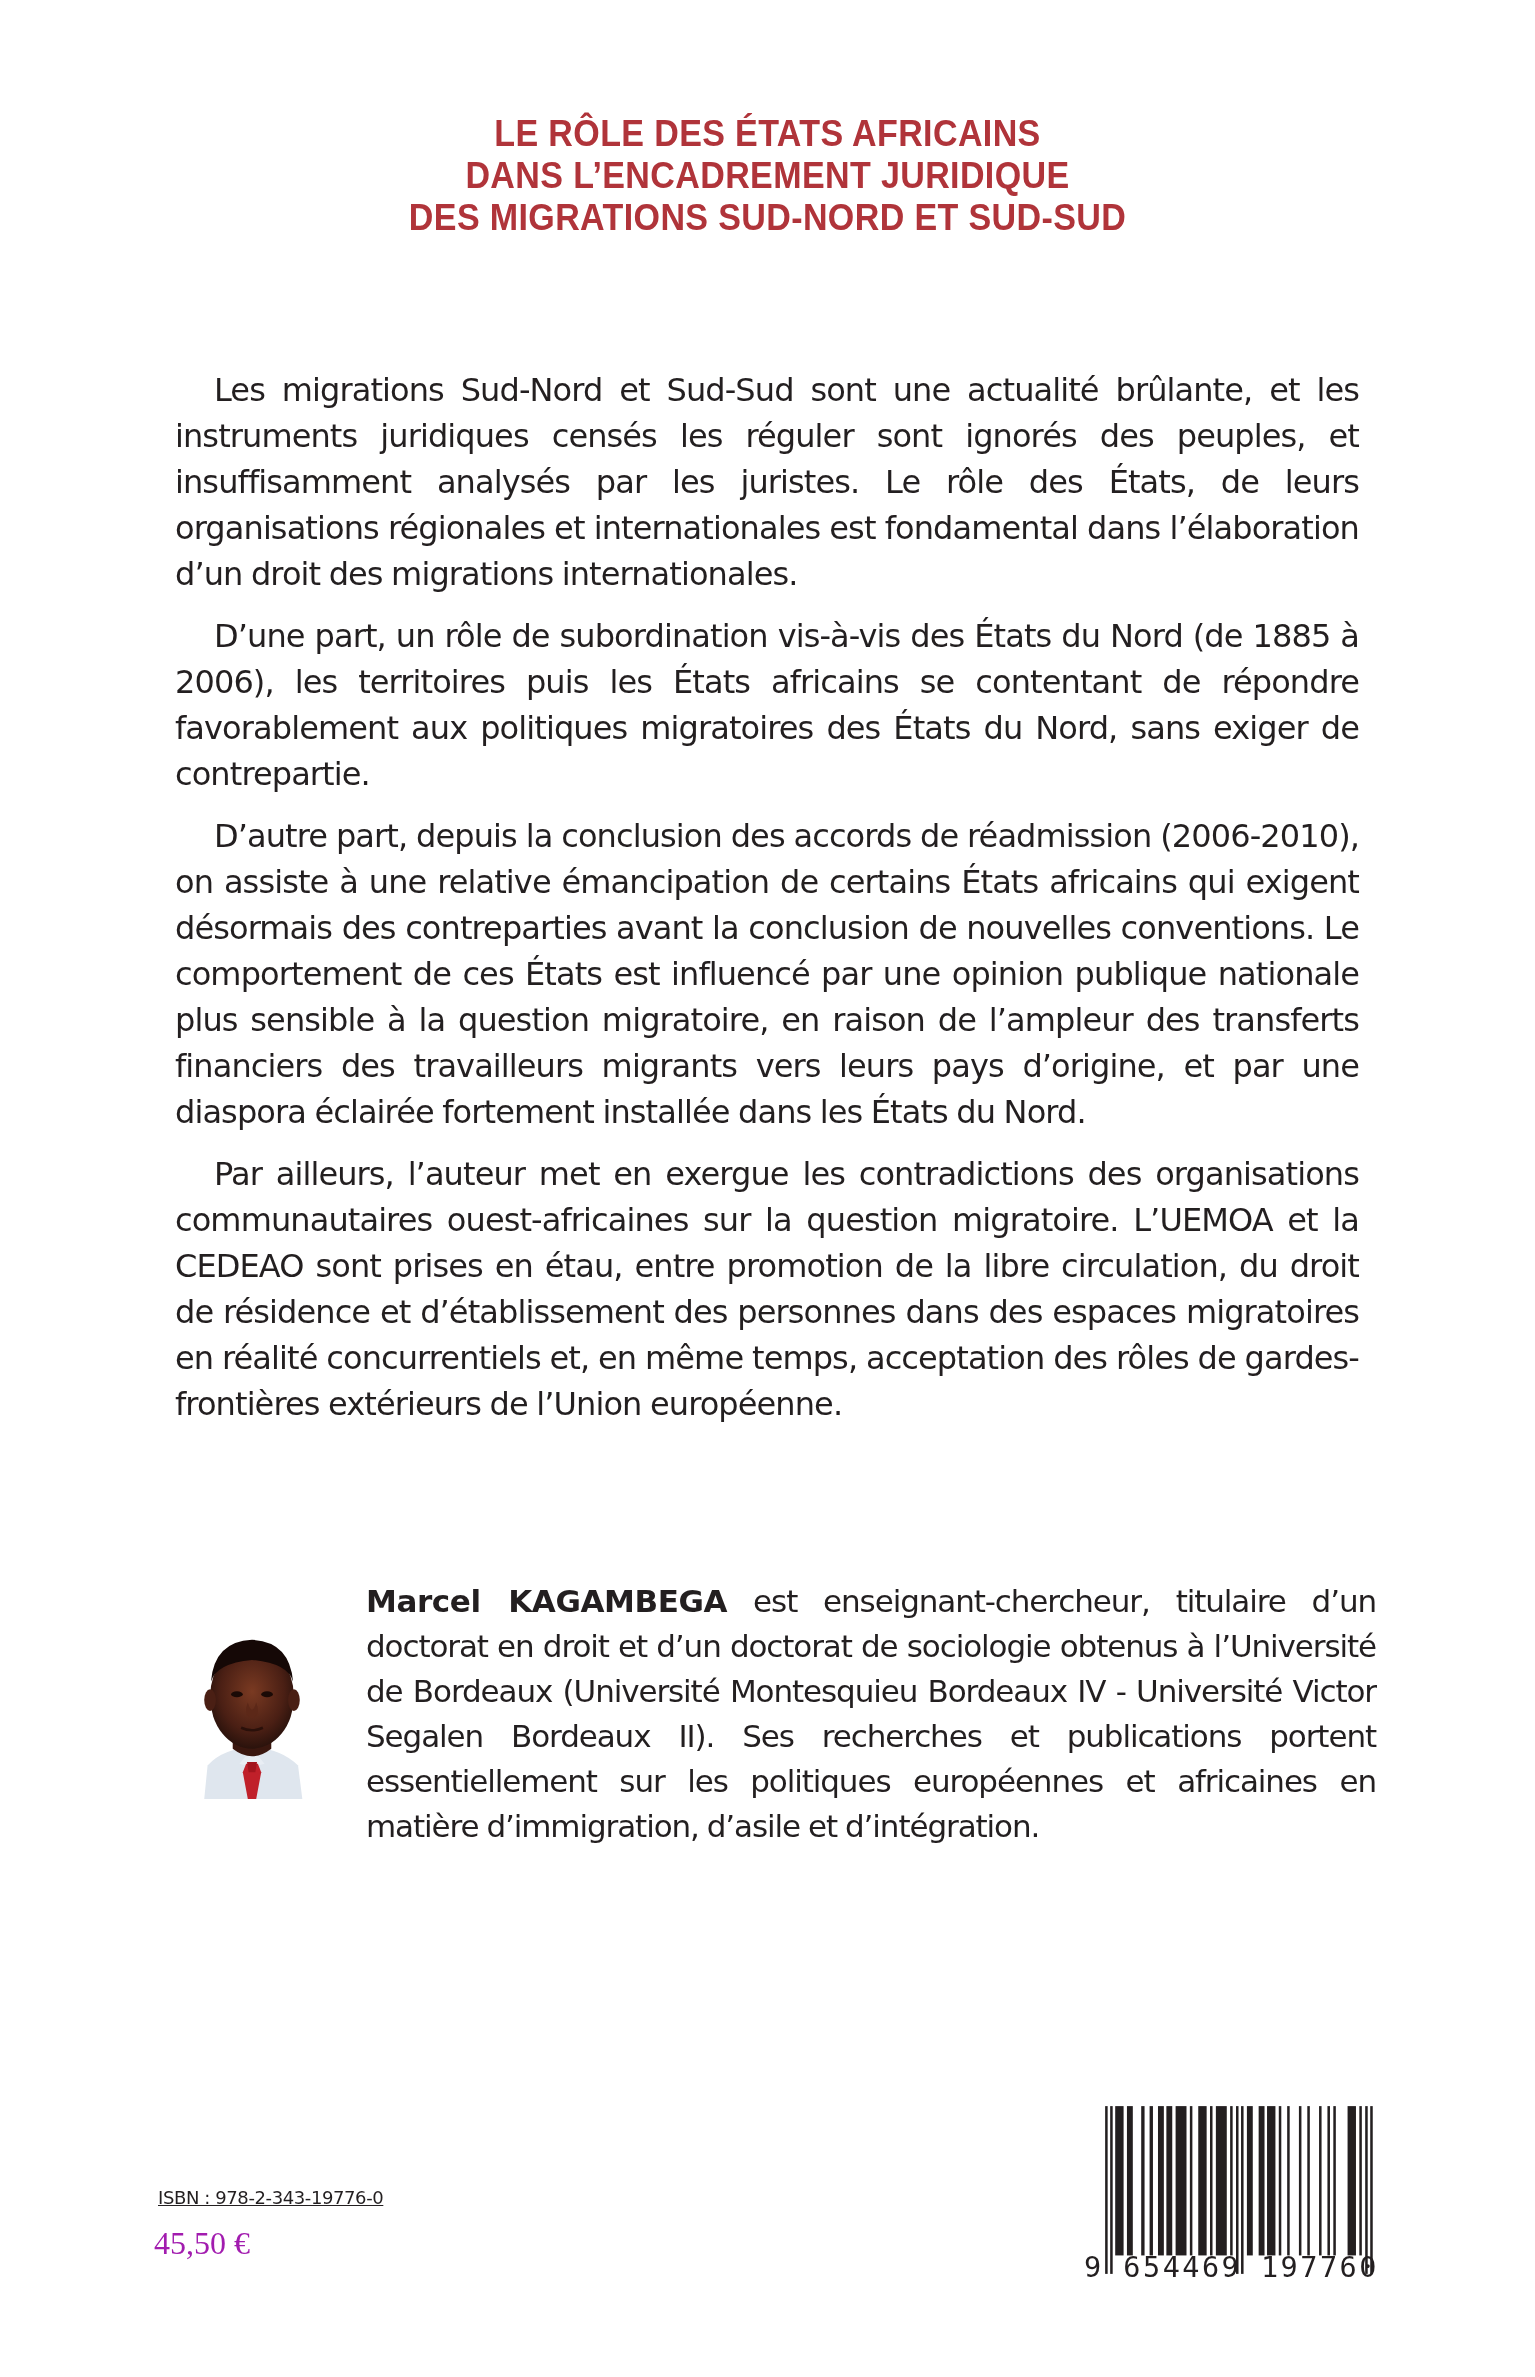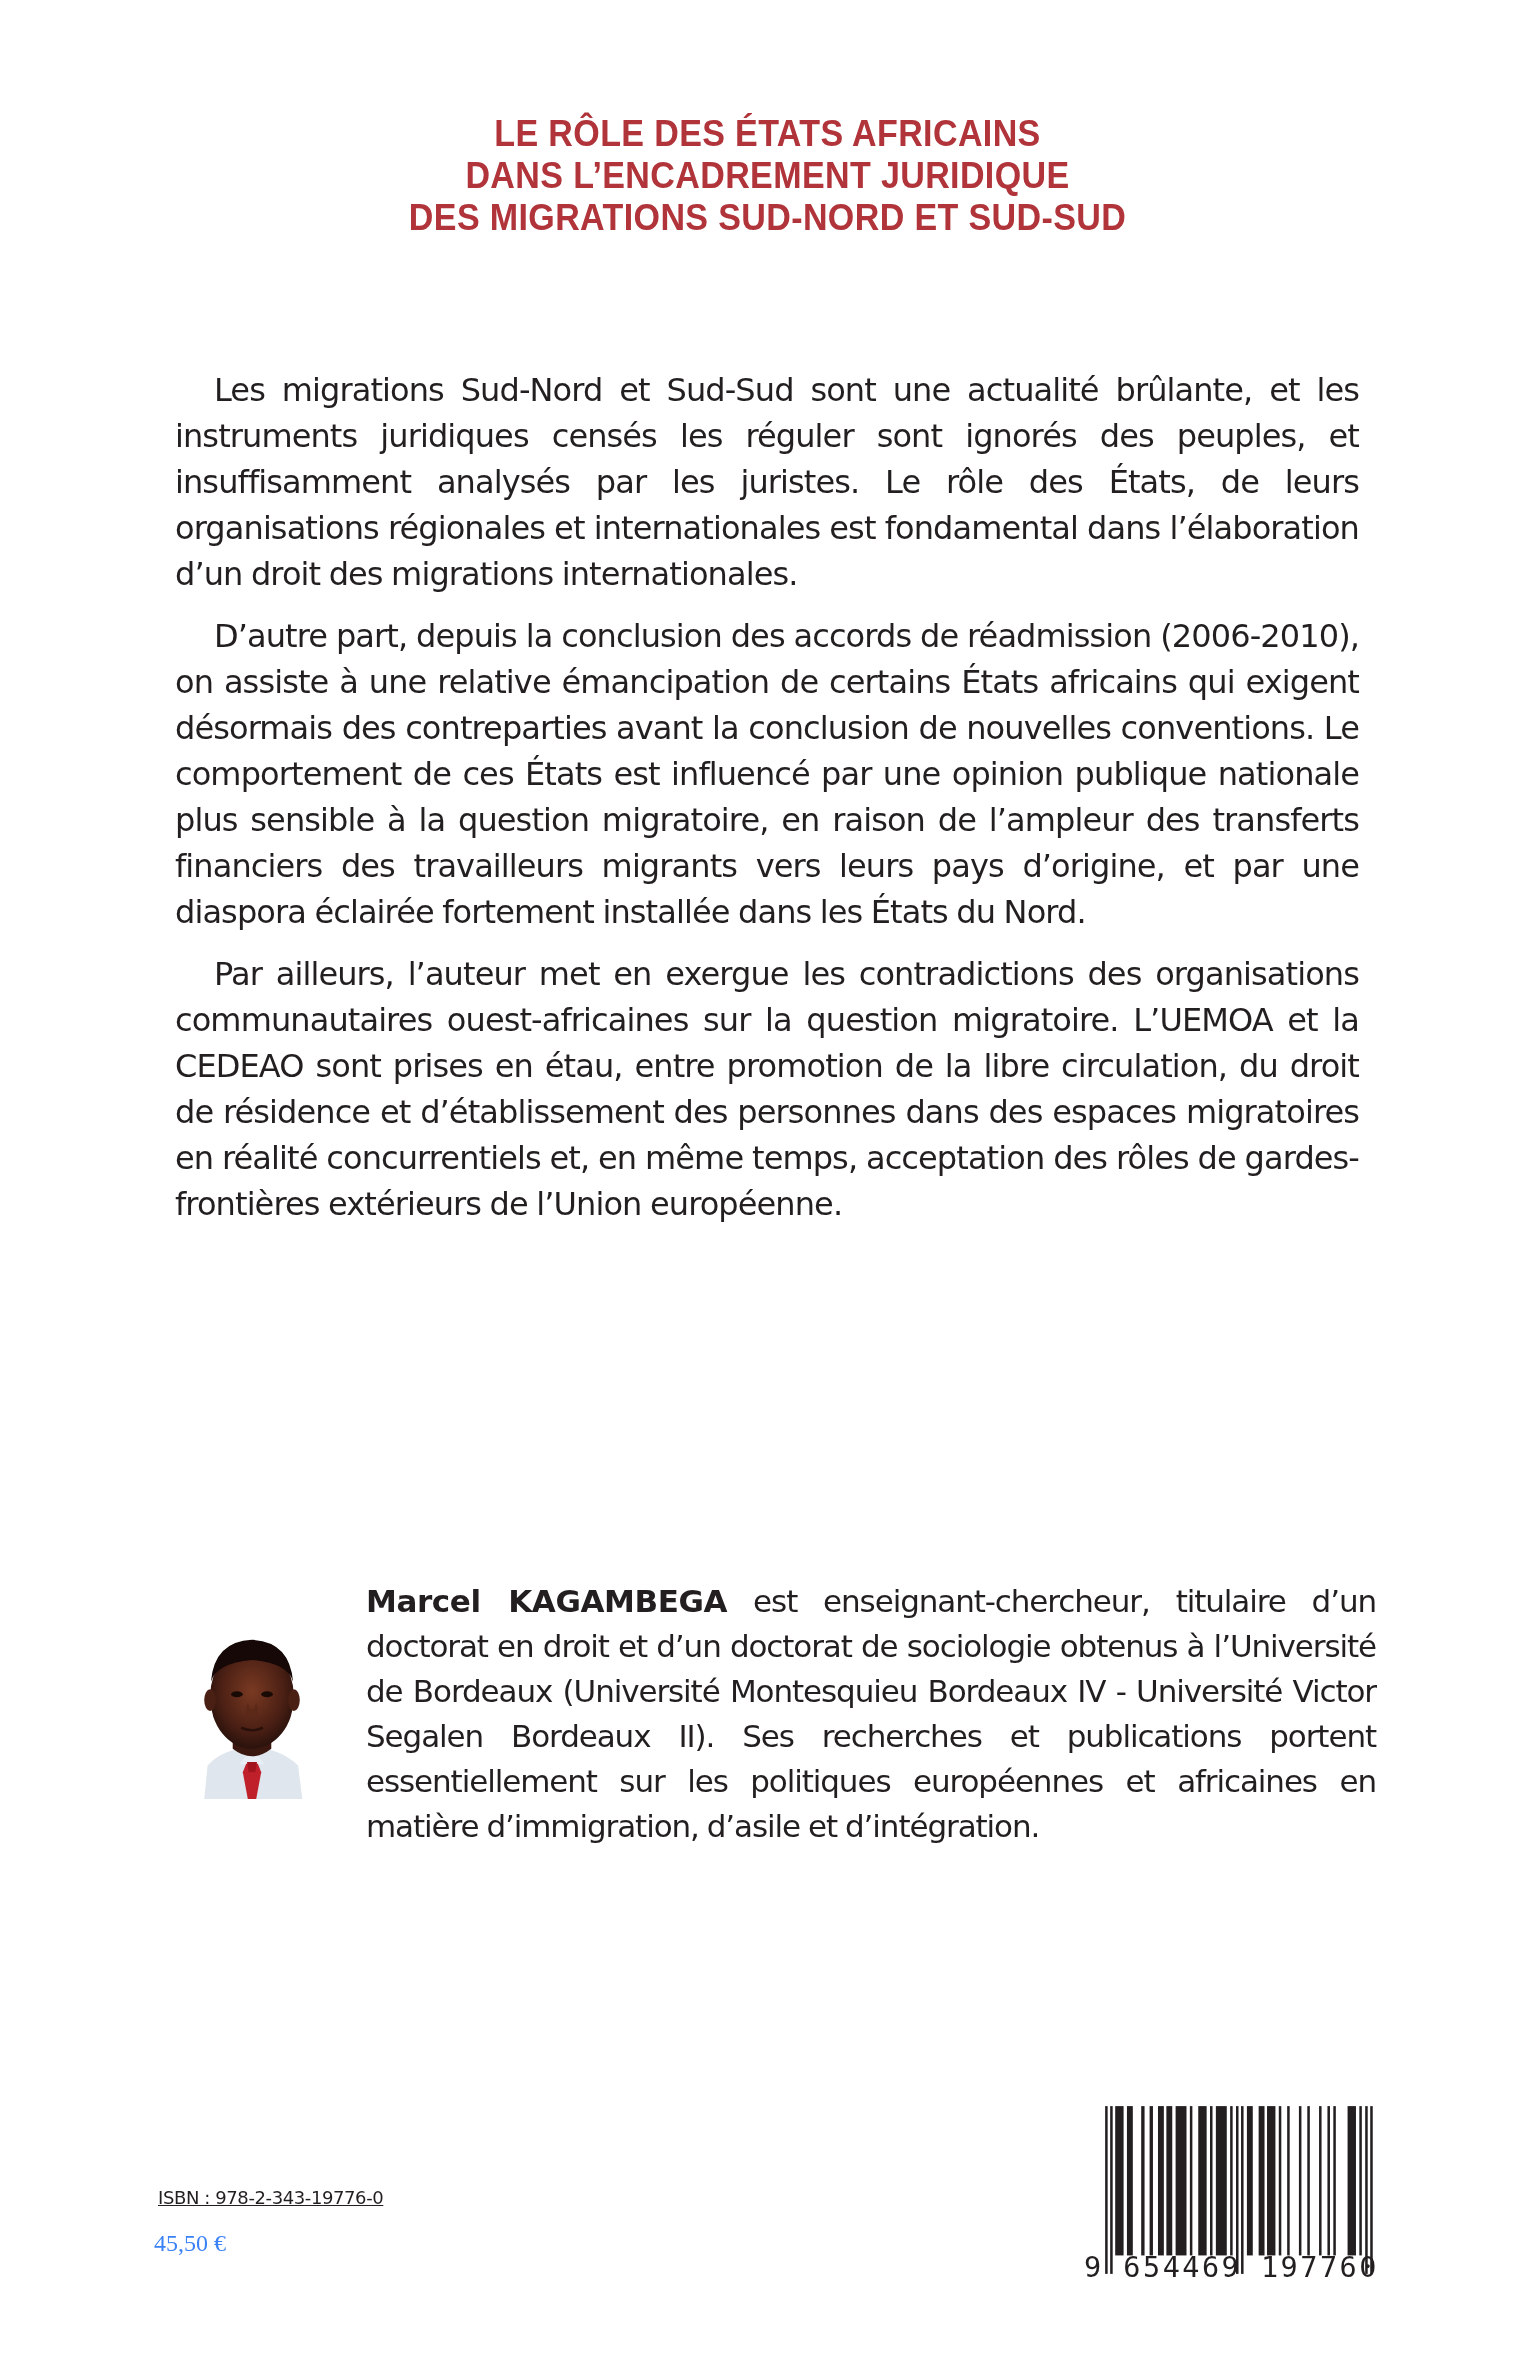--- a/index.html
+++ b/index.html
@@ -84,23 +84,23 @@
       line-height: 34px;
       color: #231f20;
       letter-spacing: -0.4px;
       text-decoration: underline;
     }
     .price {
       position: absolute;
       left: 154px;
       top: 2225px;
       font-family: "Liberation Serif", serif;
-      font-size: 24px;
+      font-size: 32px;
       line-height: 37px;
-      color: #3b82f6;
+      color: #a21caf;
     }
 
     .barcode {
       position: absolute;
       left: 1085px;
       top: 2106px;
       width: 302px;
       height: 168px;
     }
     .barcode svg { display: block; }
@@ -121,20 +121,21 @@
 <body>
 
 <div class="title">
   <span class="line">LE RÔLE DES ÉTATS AFRICAINS</span>
   <span class="line">DANS L’ENCADREMENT JURIDIQUE</span>
   <span class="line">DES MIGRATIONS SUD-NORD ET SUD-SUD</span>
 </div>
 
 <div class="body-text">
   <p>Les migrations Sud-Nord et Sud-Sud sont une actualité brûlante, et les instruments juridiques censés les réguler sont ignorés des peuples, et insuffisamment analysés par les juristes. Le rôle des États, de leurs organisations régionales et internationales est fondamental dans l’élaboration d’un droit des migrations internationales.</p>
+  <p>D’une part, un rôle de subordination vis-à-vis des États du Nord (de 1885 à 2006), les territoires puis les États africains se contentant de répondre favorablement aux politiques migratoires des États du Nord, sans exiger de contrepartie.</p>
   <p>D’autre part, depuis la conclusion des accords de réadmission (2006-2010), on assiste à une relative émancipation de certains États africains qui exigent désormais des contreparties avant la conclusion de nouvelles conventions. Le comportement de ces États est influencé par une opinion publique nationale plus sensible à la question migratoire, en raison de l’ampleur des transferts financiers des travailleurs migrants vers leurs pays d’origine, et par une diaspora éclairée fortement installée dans les États du Nord.</p>
   <p>Par ailleurs, l’auteur met en exergue les contradictions des organisations communautaires ouest-africaines sur la question migratoire. L’UEMOA et la CEDEAO sont prises en étau, entre promotion de la libre circulation, du droit de résidence et d’établissement des personnes dans des espaces migratoires en réalité concurrentiels et, en même temps, acceptation des rôles de gardes-frontières extérieurs de l’Union européenne.</p>
 </div>
 
 <div class="author-photo">
   <svg width="126" height="176" viewBox="0 0 150 210" xmlns="http://www.w3.org/2000/svg">
     <defs>
       <radialGradient id="skin" cx="50%" cy="45%" r="55%">
         <stop offset="0%" stop-color="#7a3a22"></stop>
         <stop offset="70%" stop-color="#4a1f14"></stop>

